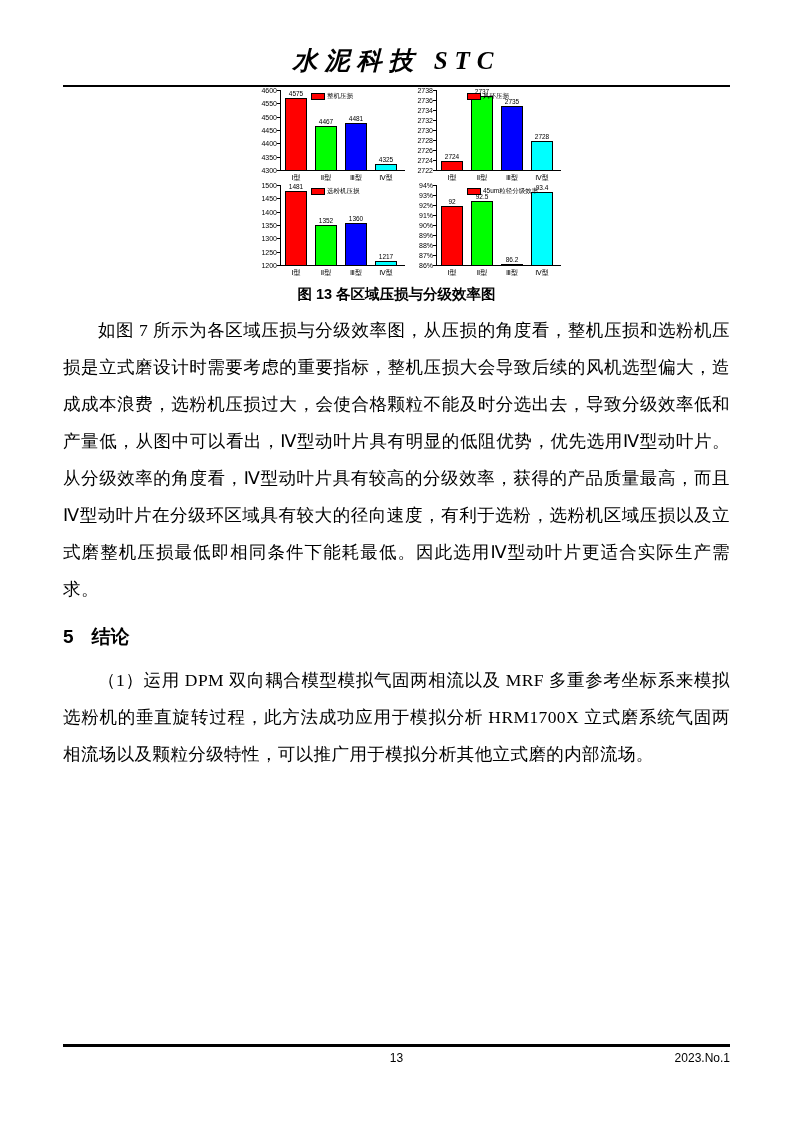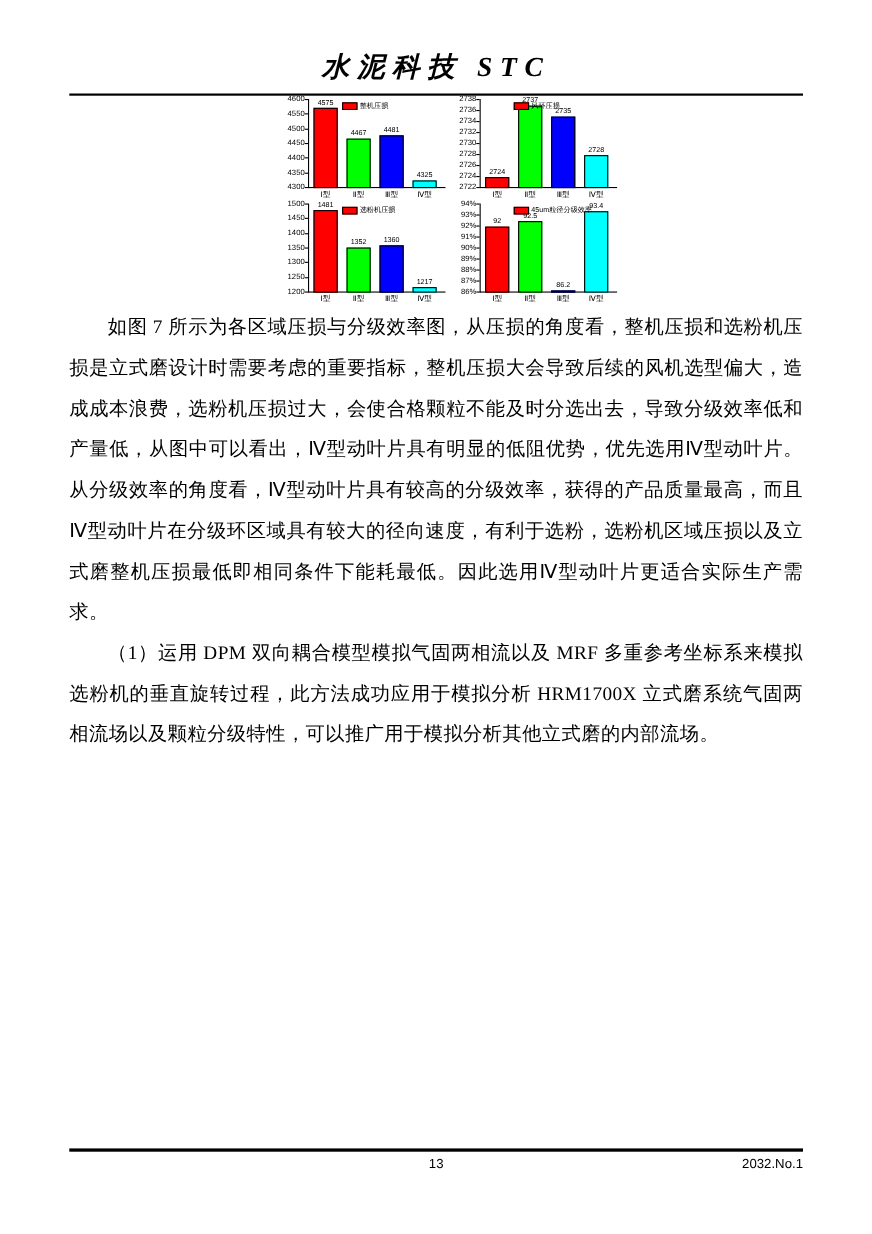--- a/index.html
+++ b/index.html
@@ -203,29 +203,33 @@
           <span class="xtick" style="left: 88px;">Ⅲ型</span>
           <div class="bar" style="left: 122px; bottom: 13px; height: 74px; background: rgb(0, 255, 255);"></div>
           <span class="bar-value" style="left: 118px; bottom: 88px;">93.4</span>
           <span class="xtick" style="left: 118px;">Ⅳ型</span>
           <div class="legend">
             <span class="legend-swatch" style="background: rgb(255, 0, 0);"></span>
             <span class="legend-label">45um粒径分级效率</span>
           </div>
         </div>
       </div>
+    <figcaption class="caption">图 13 各区域压损与分级效率图</figcaption>
   </figure>
 
   <p class="body-text indent">如图 7 所示为各区域压损与分级效率图，从压损的角度看，整机压损和选粉机压损是立式磨设计时需要考虑的重要指标，整机压损大会导致后续的风机选型偏大，造成成本浪费，选粉机压损过大，会使合格颗粒不能及时分选出去，导致分级效率低和产量低，从图中可以看出，Ⅳ型动叶片具有明显的低阻优势，优先选用Ⅳ型动叶片。从分级效率的角度看，Ⅳ型动叶片具有较高的分级效率，获得的产品质量最高，而且Ⅳ型动叶片在分级环区域具有较大的径向速度，有利于选粉，选粉机区域压损以及立式磨整机压损最低即相同条件下能耗最低。因此选用Ⅳ型动叶片更适合实际生产需求。</p>
 
+  <h2 class="section-heading">
+    <span class="num">5</span><span>结论</span>
+  </h2>
 
   <p class="body-text indent concl">（1）运用 DPM 双向耦合模型模拟气固两相流以及 MRF 多重参考坐标系来模拟选粉机的垂直旋转过程，此方法成功应用于模拟分析 HRM1700X 立式磨系统气固两相流场以及颗粒分级特性，可以推广用于模拟分析其他立式磨的内部流场。</p>
 
 
   <div class="footer">
     <div class="footer-rule"></div>
     <div class="footer-row">
       <span class="page-number">13</span>
-      <span class="issue-label">2032.No.1</span>
+      <span class="issue-label">2023.No.1</span>
     </div>
   </div>
 
 </div>
 
 </body></html>

